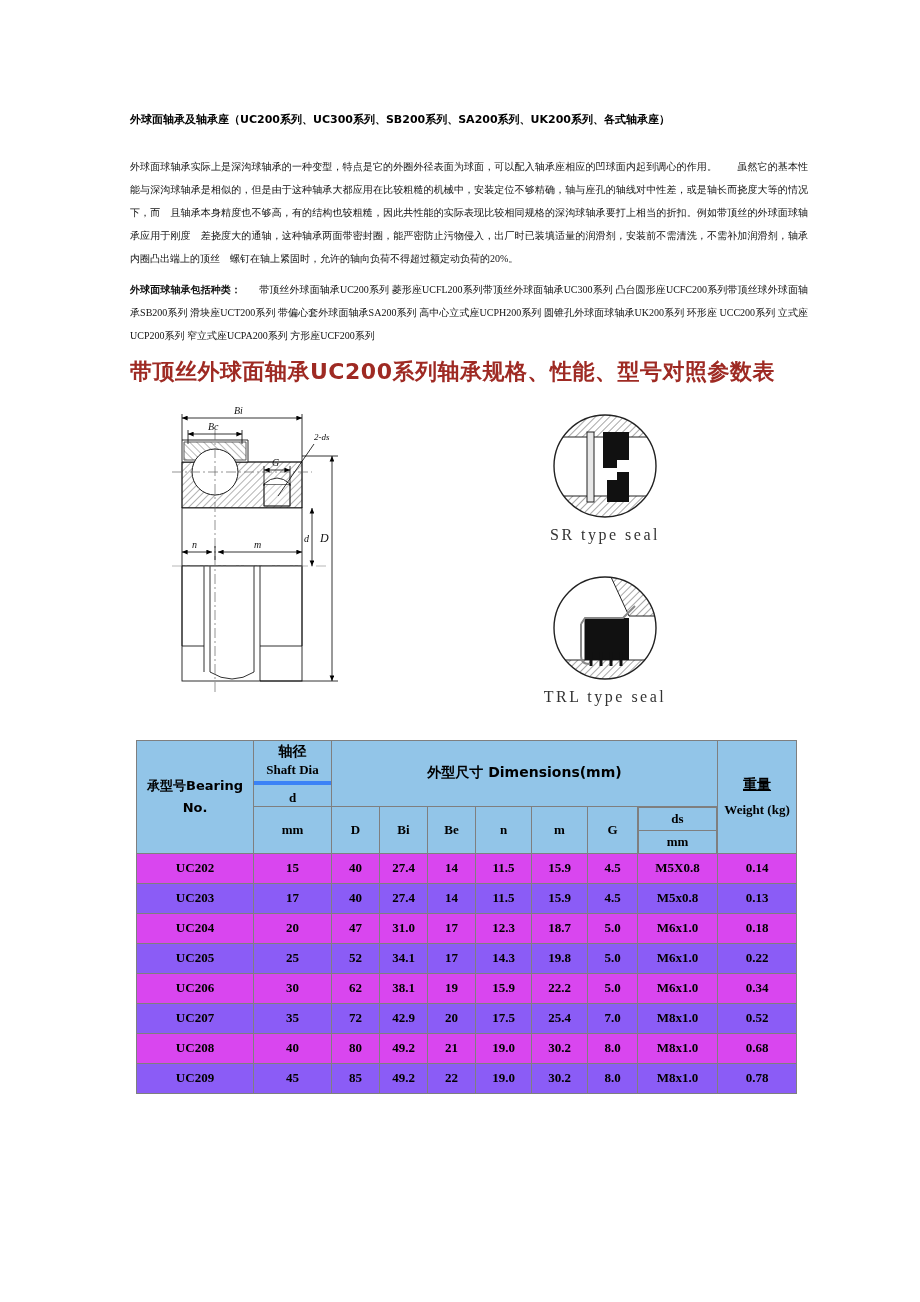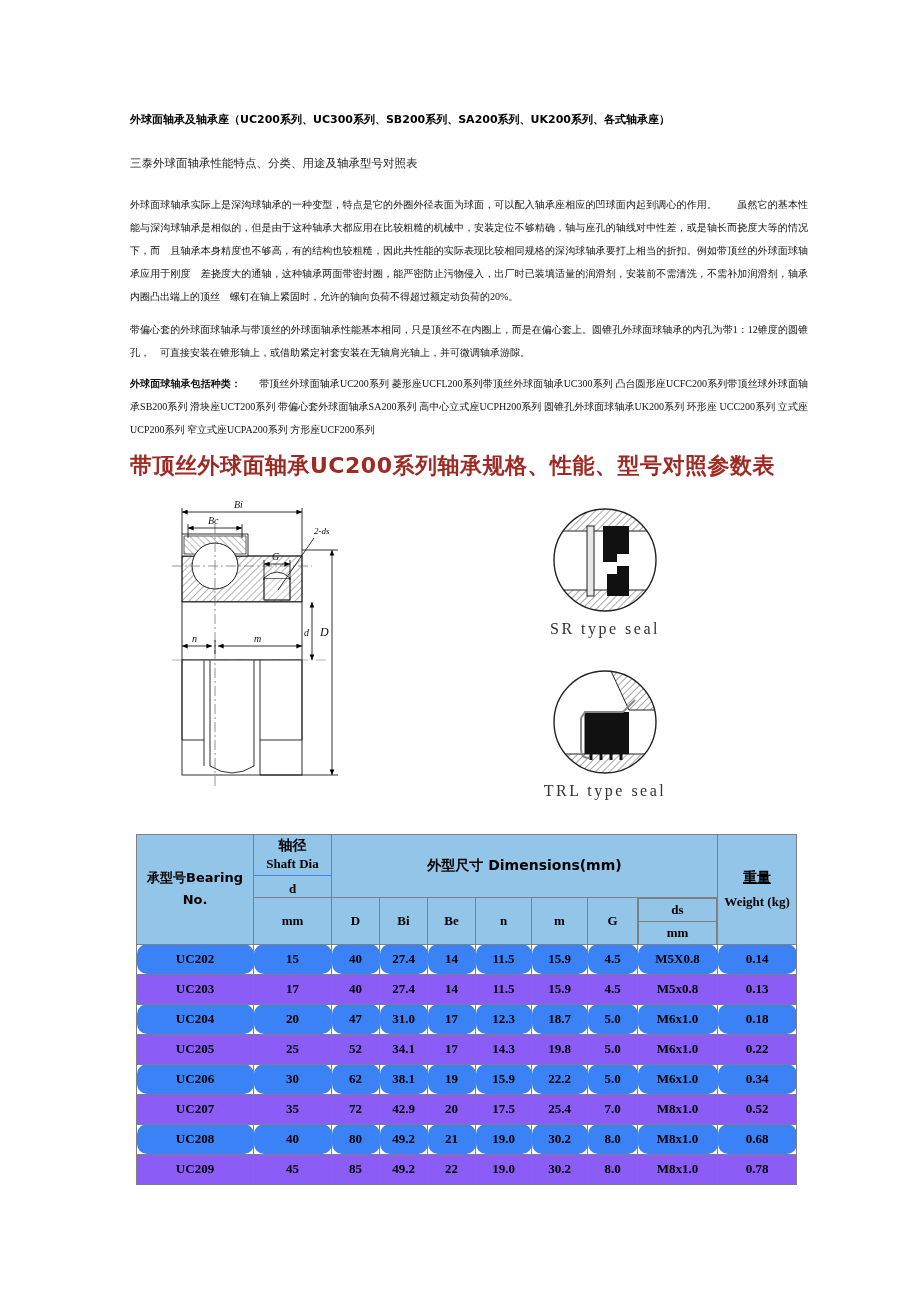--- a/index.html
+++ b/index.html
@@ -123,35 +123,33 @@
     border-bottom:1px solid #7f7f7f;
     height:50%;
     font-weight:bold;
     font-size:13px;
     background:transparent;
     text-align:center;
   }
   .inner-split tr:last-child td{border-bottom:0;}
 
   tbody tr td{height:29px;font-size:13px;}
-  tbody tr.odd td{background:#3b82f6;border-radius:10px;}
+  tbody tr.odd td{background:#d946ef;}
   tbody tr.even td{background:#8b5cf6;}
 </style>
 </head>
 <body>
 
 <div class="page">
 
   <div class="doc-title">外球面轴承及轴承座（UC200系列、UC300系列、SB200系列、SA200系列、UK200系列、各式轴承座）</div>
 
-  <div class="subtitle">三泰外球面轴承性能特点、分类、用途及轴承型号对照表</div>
 
   <p class="para p1">外球面球轴承实际上是深沟球轴承的一种变型，特点是它的外圈外径表面为球面，可以配入轴承座相应的凹球面内起到调心的作用。　　虽然它的基本性能与深沟球轴承是相似的，但是由于这种轴承大都应用在比较粗糙的机械中，安装定位不够精确，轴与座孔的轴线对中性差，或是轴长而挠度大等的情况下，而　且轴承本身精度也不够高，有的结构也较粗糙，因此共性能的实际表现比较相同规格的深沟球轴承要打上相当的折扣。例如带顶丝的外球面球轴承应用于刚度　差挠度大的通轴，这种轴承两面带密封圈，能严密防止污物侵入，出厂时已装填适量的润滑剂，安装前不需清洗，不需补加润滑剂，轴承内圈凸出端上的顶丝　螺钉在轴上紧固时，允许的轴向负荷不得超过额定动负荷的20%。</p>
 
-  <p class="para p2">带偏心套的外球面球轴承与带顶丝的外球面轴承性能基本相同，只是顶丝不在内圈上，而是在偏心套上。圆锥孔外球面球轴承的内孔为带1：12锥度的圆锥孔，　可直接安装在锥形轴上，或借助紧定衬套安装在无轴肩光轴上，并可微调轴承游隙。</p>
 
   <p class="para p3"><b>外球面球轴承包括种类：</b><span class="sp"></span><span>带顶丝外球面轴承UC200系列  菱形座UCFL200系列带顶丝外球面轴承UC300系列  凸台圆形座UCFC200系列带顶丝球外球面轴承SB200系列  滑块座UCT200系列  带偏心套外球面轴承SA200系列  高中心立式座UCPH200系列  圆锥孔外球面球轴承UK200系列  环形座  UCC200系列  立式座UCP200系列  窄立式座UCPA200系列  方形座UCF200系列</span></p>
 
   <div class="red-heading">带顶丝外球面轴承UC200系列轴承规格、性能、型号对照参数表</div>
 
   <div class="figure-row">
 
     <div class="drawing">
       <svg width="300" height="300" viewBox="0 0 300 300" xmlns="http://www.w3.org/2000/svg">
         <defs>
@@ -309,21 +307,21 @@
         <col style="width:56px">
         <col style="width:50px">
       <col style="width:80px">
         <col style="width:79px">
     </colgroup>
     <thead>
       <tr>
         <td rowspan="2" class="hdr-bearing cn">承型号Bearing No.</td>
         <td class="hdr-sub">
           <span class="cn" style="display:block;font-size:14px;line-height:1.5;">轴径</span>
-          <span style="display:block;border-bottom:1px solid #3b82f6;padding-bottom:3px;">Shaft Dia</span>
+          <span style="display:block;border-bottom:4px solid #3b82f6;padding-bottom:3px;">Shaft Dia</span>
           <span style="display:block;padding-top:5px;">d</span>
         </td>
         <td colspan="7" class="hdr-dim">
           <span class="cn" style="font-size:14px;">外型尺寸  Dimensions(mm)</span>
         </td>
         <td rowspan="2" class="hdr-weight">
           <span class="cn u" style="display:block;font-size:14px;">重量</span>
           <span style="display:block;">Weight (kg)</span>
         </td>
       </tr>

